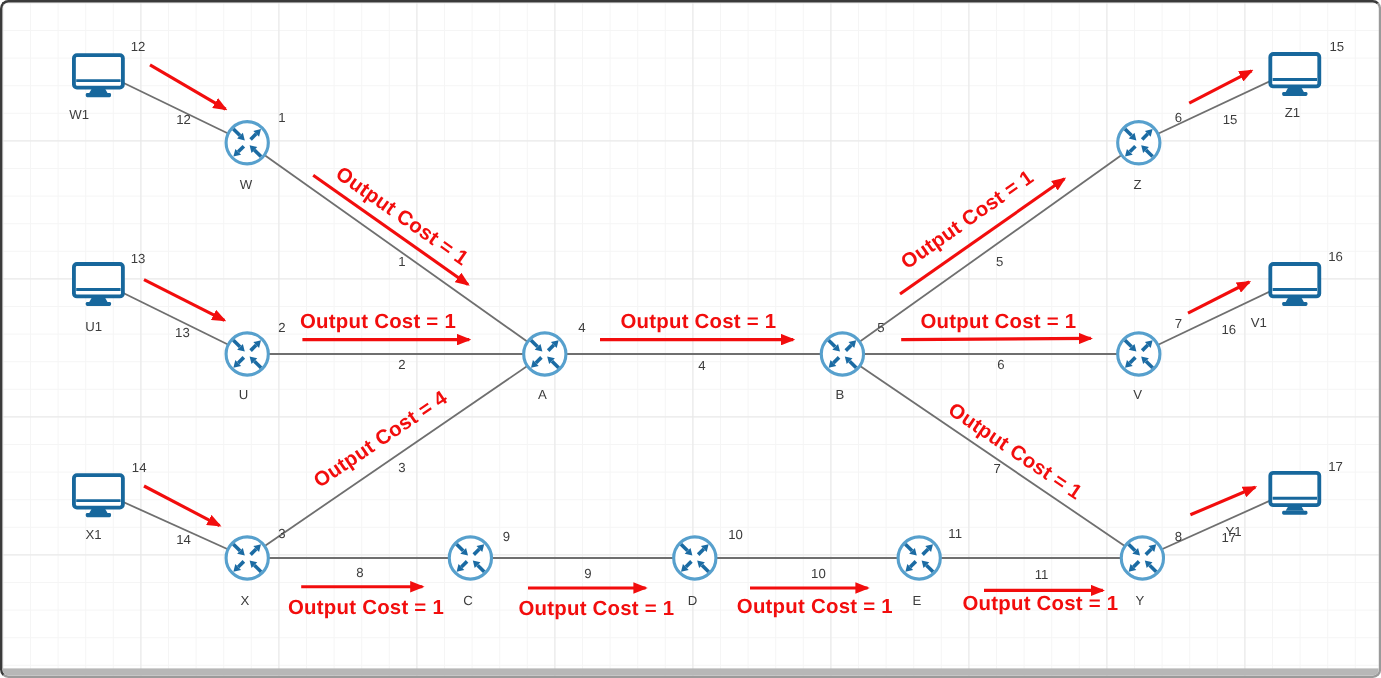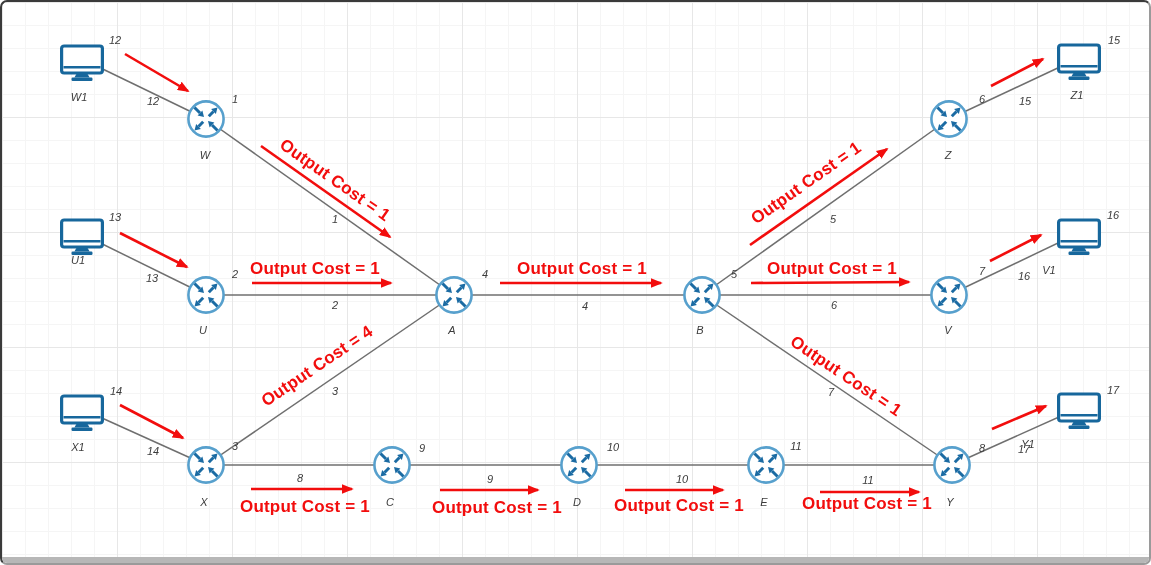--- a/index.html
+++ b/index.html
@@ -10,21 +10,21 @@
     font-family:"Liberation Sans",sans-serif;
     background-color:#ffffff;
     background-image:
       linear-gradient(to right,#e7e7e7 1px,transparent 1px),
       linear-gradient(to bottom,#e7e7e7 1px,transparent 1px),
       linear-gradient(to right,#f5f5f5 1px,transparent 1px),
       linear-gradient(to bottom,#f5f5f5 1px,transparent 1px);
     background-size:115px 115px,115px 115px,23px 23px,23px 23px;
   }
   .layer{position:absolute;left:0;top:0;}
-  .t{position:absolute;transform:translate(-50%,-50%);font-size:11px;color:#3c3c3c;white-space:nowrap;line-height:1;font-style:italic;}
+  .t{position:absolute;transform:translate(-50%,-50%);font-size:11px;color:#3c3c3c;white-space:nowrap;line-height:1;}
   .cost{position:absolute;transform:translate(-50%,-50%);font-size:17px;font-weight:bold;color:#f20d0d;white-space:nowrap;line-height:1;letter-spacing:.2px;}
   .hbar{position:absolute;left:0;right:0;bottom:0;height:6px;background:#b7b7b7;}
 </style>
 </head>
 <body>
 
 <div class="frame">
 
   <svg class="layer" width="1147" height="561" viewBox="0 0 1147 561">
     <defs>
@@ -127,22 +127,22 @@
   <div class="t" style="left:233px;top:444px">3</div>
   <div class="t" style="left:483px;top:272px">4</div>
   <div class="t" style="left:732px;top:272px">5</div>
   <div class="t" style="left:980px;top:97px">6</div>
   <div class="t" style="left:980px;top:269px">7</div>
   <div class="t" style="left:980px;top:446px">8</div>
   <div class="t" style="left:420px;top:446px">9</div>
   <div class="t" style="left:611px;top:445px">10</div>
   <div class="t" style="left:794px;top:444px">11</div>
 
-  <div class="t" style="left:77px;top:95px">W1</div>
-  <div class="t" style="left:76px;top:258px">U1</div>
+  <div class="t" style="left:64px;top:95px">W1</div>
+  <div class="t" style="left:76px;top:271px">U1</div>
   <div class="t" style="left:76px;top:445px">X1</div>
   <div class="t" style="left:1075px;top:93px">Z1</div>
   <div class="t" style="left:1047px;top:268px">V1</div>
   <div class="t" style="left:1026px;top:442px">Y1</div>
 
   <div class="t" style="left:113px;top:38px">12</div>
   <div class="t" style="left:113px;top:215px">13</div>
   <div class="t" style="left:114px;top:389px">14</div>
   <div class="t" style="left:1112px;top:38px">15</div>
   <div class="t" style="left:1111px;top:213px">16</div>

